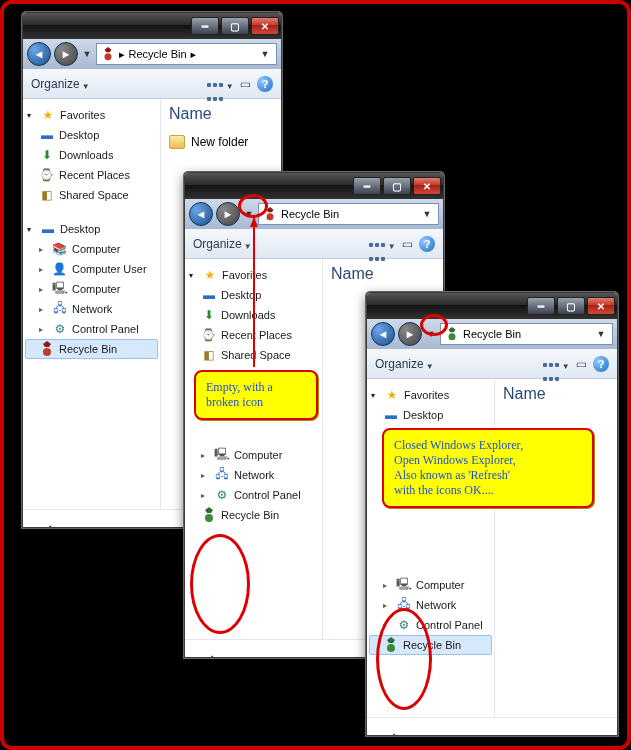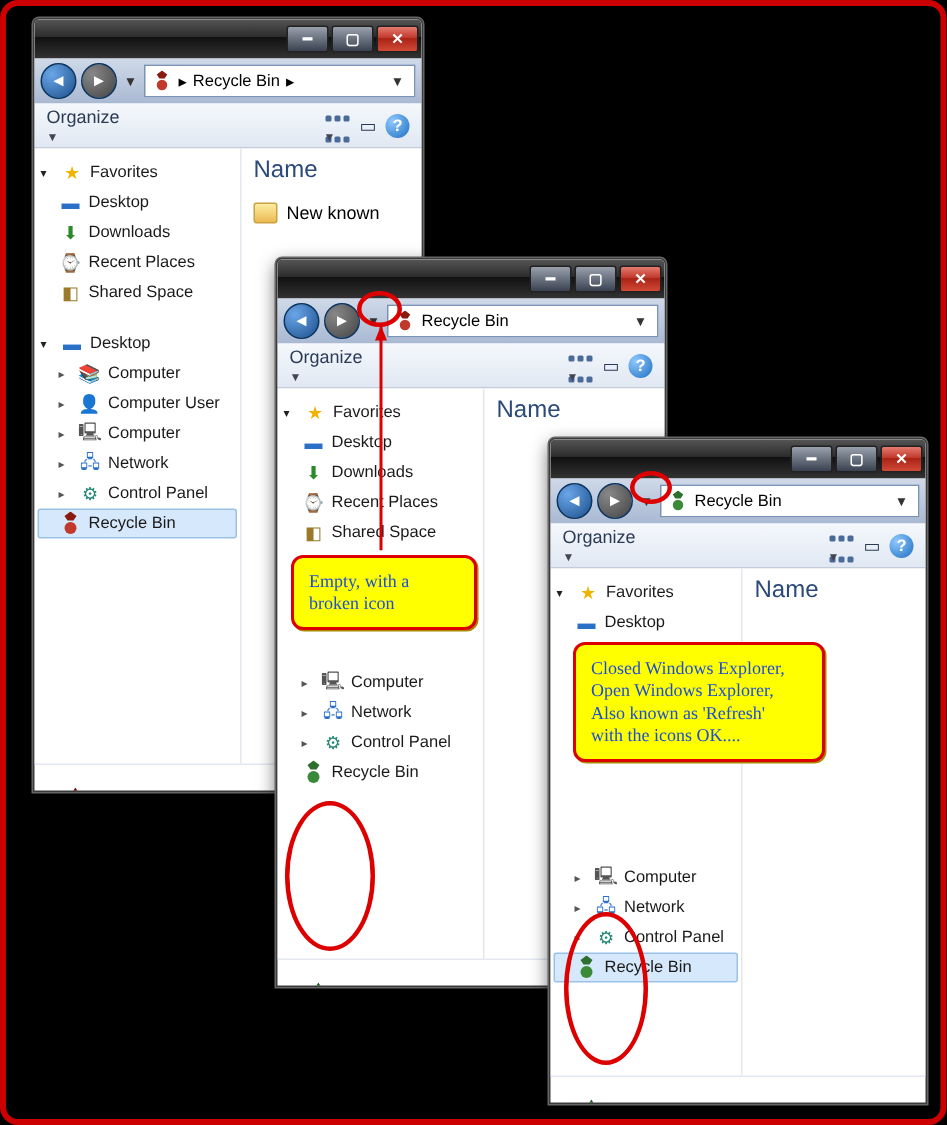--- a/index.html
+++ b/index.html
@@ -70,21 +70,21 @@
   .addrdrop { width:14px;text-align:center;color:#333;font-size:9px; }
   .toolbar {
     height:30px;
     background: linear-gradient(#f5f8fc,#e0e8f3);
     border-bottom:1px solid #c3cbda;
     display:flex;align-items:center;
     padding:0 8px;gap:6px;
     font-size:12px;color:#2b3a55;
   }
   .toolbar .spacer{flex:1;}
-  .tbtn{ display:flex;align-items:flex-start;gap:2px;flex-direction:column;}
+  .tbtn{ display:flex;align-items:flex-end;gap:2px;}
   .tdrop{font-size:8px;color:#445;}
   .viewicn{width:18px;height:14px;}
   .viewicn span{display:inline-block;width:4px;height:4px;background:#4a6a9a;margin:1px;border-radius:1px;}
   .helpicn{width:16px;height:16px;border-radius:50%;background:radial-gradient(circle at 30% 30%,#8fc8ff,#1e6fc0);color:#fff;display:flex;align-items:center;justify-content:center;font-size:11px;font-weight:bold;}
   .body2 {
     display:flex;
     height: calc(100% - 26px - 30px - 30px - 18px);
     background:#fff;
   }
   .navpane {
@@ -248,21 +248,21 @@
               <circle class="body" cx="8" cy="11" r="4"></circle>
               <path class="rec" d="M4 3 L8 0 L12 3 L10 6 L6 6 Z"></path>
             </svg></span>
           <span>Recycle Bin</span>
         </div>
     </div>
     <div class="content">
       <div class="colhdr">Name</div>
       <div class="fileitem">
         <span class="foldericn"></span>
-        <span>New known</span>
+        <span>New folder</span>
       </div>
     </div>
   </div>
   <div class="preview">
     <svg class="bigrecycle" viewBox="0 0 48 48">
       <ellipse cx="24" cy="44" rx="16" ry="3" fill="#e9a6a6"></ellipse>
       <path d="M8 20 L18 4 L28 20 Z M28 20 L44 24 L34 40 Z M8 20 L14 40 L34 40" fill="#a52020" stroke="#6e0f0f" stroke-width="1"></path>
       <circle cx="24" cy="24" r="6" fill="#fff" opacity=".3"></circle>
     </svg>
 
@@ -462,17 +462,17 @@
 <svg class="redarrow" style="left:246px;top:213px;width:8px;height:150px">
     <line x1="4" y1="0" x2="4" y2="150" stroke="#d00" stroke-width="2"></line>
     <polygon points="4,0 0,10 8,10" fill="#d00"></polygon>
   </svg>
 <div class="callout" style="left:190px;top:366px;width:124px;"><span style="white-space:pre-line">Empty, with a
 broken icon</span></div>
 
 <div class="redcircle" style="left:186px;top:530px;width:60px;height:100px;"></div>
 
 <div class="redcircle" style="left:416px;top:310px;width:28px;height:22px;"></div>
-<div class="callout" style="left:378px;top:424px;width:168px;"><span style="white-space:pre-line">Closed Windows Explorer,
+<div class="callout" style="left:378px;top:424px;width:212px;"><span style="white-space:pre-line">Closed Windows Explorer,
 Open Windows Explorer,
 Also known as 'Refresh'
 with the icons OK....</span></div>
 <div class="redcircle" style="left:372px;top:604px;width:56px;height:102px;"></div>
 
 </body></html>

